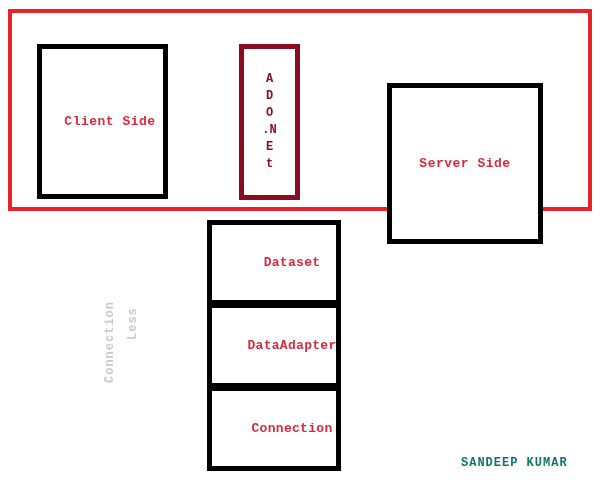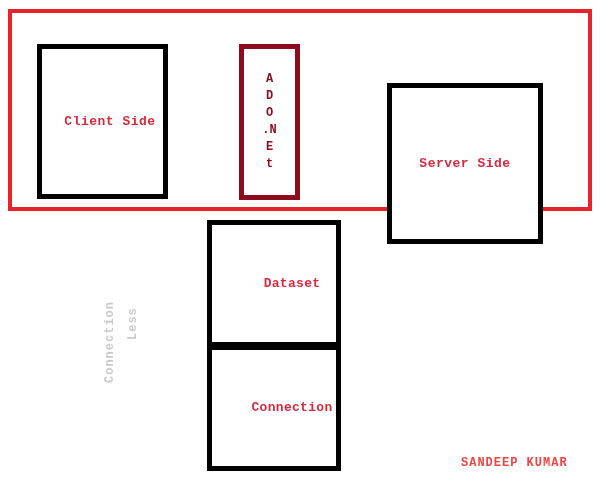--- a/index.html
+++ b/index.html
@@ -139,21 +139,21 @@
   .ghost-less {
     left: 126px;
     top: 340px;
   }
 
   
   .watermark {
     position: absolute;
     left: 461px;
     top: 456px;
-    color: #ef4444;
+    color: #0f766e;
     font-size: 12px;
     font-weight: bold;
     letter-spacing: 1px;
     white-space: nowrap;
   }
 </style>
 </head>
 <body>
 
 <div id="canvas">
@@ -175,20 +175,23 @@
 
   <div class="node node-black server-box">
     <span>Server Side</span>
   </div>
 
   <div class="stack">
     <div class="stack-cell">
       <span>Dataset</span>
     </div>
     <div class="stack-cell">
+      <span>DataAdapter</span>
+    </div>
+    <div class="stack-cell">
       <span>Connection</span>
     </div>
   </div>
 
   <div class="ghost-rot ghost-connection">Connection</div>
   <div class="ghost-rot ghost-less">Less</div>
 
   <div class="watermark">SANDEEP  KUMAR</div>
 
 </div>

